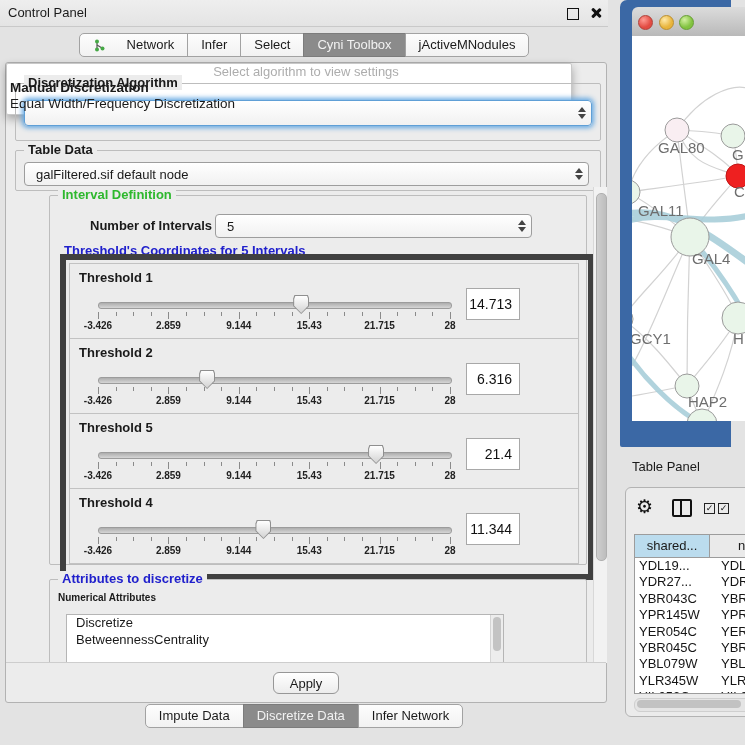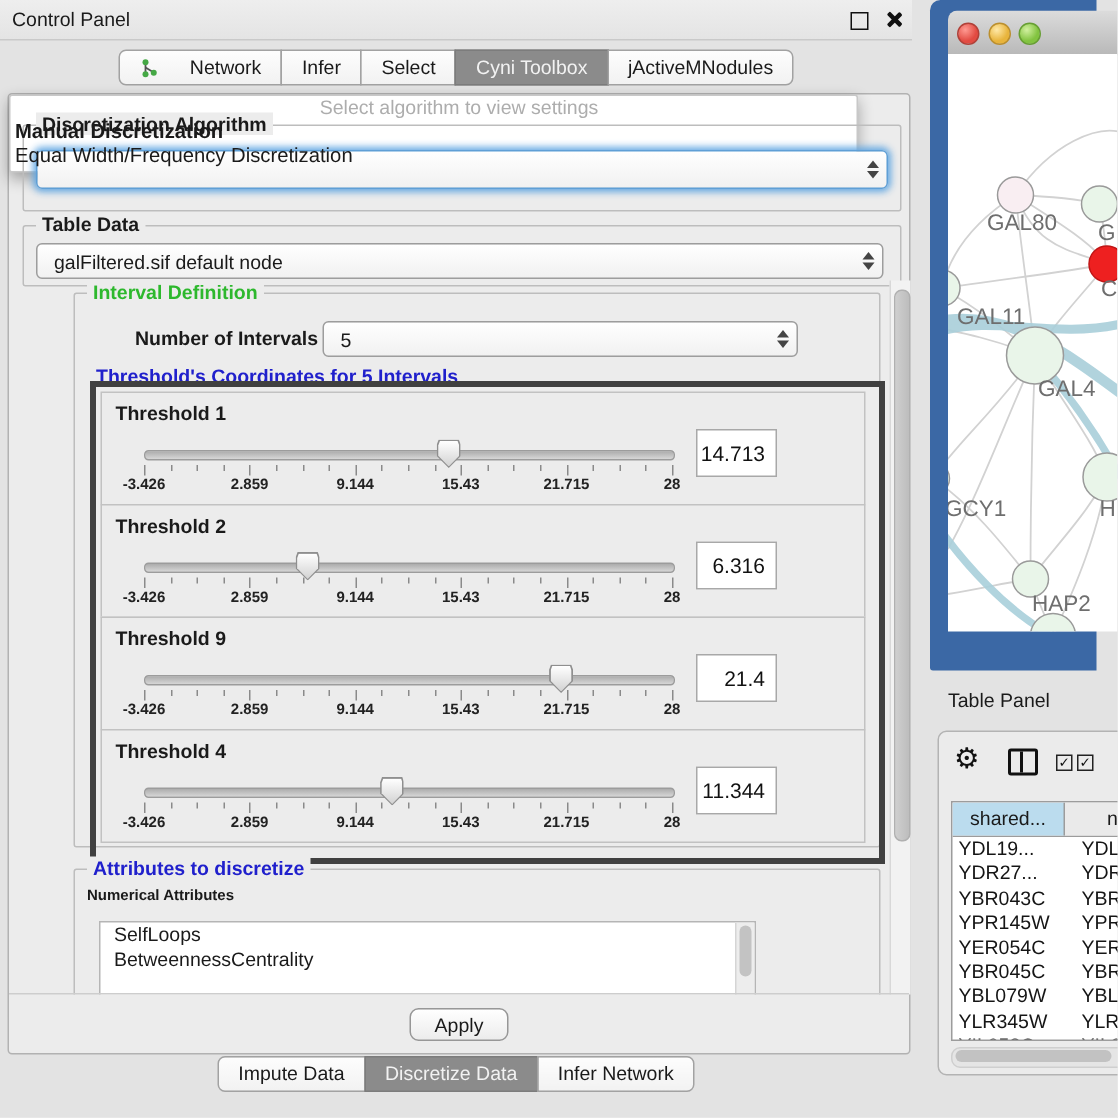--- a/index.html
+++ b/index.html
@@ -54,21 +54,21 @@
   
   .scrollpane{left:9px;top:124px;width:587px;height:476px;overflow:hidden;}
   .vscroll{position:absolute;right:-13px;top:0;width:13px;height:476px;background:#f2f2f2;border-left:1px solid #d8d8d8;}
   .vscroll .thumb{position:absolute;left:2px;top:6px;width:9px;height:366px;border-radius:5px;
                   background:linear-gradient(90deg,#cfcfcf,#bdbdbd);border:1px solid #b0b0b0;}
 
   .grp-interval{left:34px;top:8px;width:536px;height:368px;}
   .noi-label{position:absolute;left:40px;top:18px;font-size:13px;font-weight:bold;line-height:23px;}
   .combo.noi{left:165px;top:18px;width:315px;height:22px;}
   .thr-title{position:absolute;left:14px;top:47px;font-size:13px;font-weight:bold;color:#2020cc;}
-  .thr-group{position:absolute;left:10px;top:58px;width:516px;height:308px;border:4px solid #404040;padding:3px;}
+  .thr-group{position:absolute;left:10px;top:58px;width:516px;height:308px;border:6px solid #404040;padding:3px;}
 
   .thr-panel{position:relative;width:508px;height:74px;border:1px solid #c2c2c2;margin-top:-1px;background:#ececec;}
   .thr-panel:first-child{margin-top:0;}
   .t-label{position:absolute;left:9px;top:6px;font-size:13px;font-weight:bold;}
   .track{position:absolute;left:28px;top:38px;width:352px;height:5px;border-radius:3px;
          background:linear-gradient(#adadad,#d6d6d6);border:1px solid #9c9c9c;}
   .handle{position:absolute;top:31px;width:16px;height:19px;
           clip-path:polygon(8% 0,92% 0,100% 18%,100% 58%,50% 100%,0 58%,0 18%);background:#8f8f8f;}
   .handle::after{content:"";position:absolute;inset:1px;
           clip-path:polygon(8% 0,92% 0,100% 18%,100% 58%,50% 100%,0 58%,0 18%);
@@ -273,21 +273,21 @@
               <span class="tlabel" style="left: 0%;">-3.426</span>
               <span class="tlabel" style="left: 20%;">2.859</span>
               <span class="tlabel" style="left: 40%;">9.144</span>
               <span class="tlabel" style="left: 60%;">15.43</span>
               <span class="tlabel" style="left: 80%;">21.715</span>
               <span class="tlabel" style="left: 100%;">28</span>
             </div>
             <input class="value-box" value="6.316" style="">
           </div>
           <div class="thr-panel">
-            <div class="t-label">Threshold 9</div>
+            <div class="t-label">Threshold 5</div>
             <div class="track"></div>
             <div class="handle" style="left: 298.074px;"></div>
             <div class="ticks">
               <span class="tick major" style="left: 0%;"></span>
               <span class="tick" style="left: 5%;"></span>
               <span class="tick" style="left: 10%;"></span>
               <span class="tick" style="left: 15%;"></span>
               <span class="tick major" style="left: 20%;"></span>
               <span class="tick" style="left: 25%;"></span>
               <span class="tick" style="left: 30%;"></span>
@@ -354,21 +354,21 @@
             <input class="value-box" value="11.344" style="">
           </div>
         </div>
     </div>
 
     <div class="group grp-attrs">
       <div class="glabel blue">Attributes to discretize</div>
       <div class="attr-sub">Numerical Attributes</div>
       <div class="listbox">
         <div id="attr-list">
-            <div class="list-item">SelfLoops</div>
+            <div class="list-item">Discretize</div>
             <div class="list-item">BetweennessCentrality</div>
           </div>
         <div class="list-vscroll">
             <div class="thumb"></div>
           </div>
       </div>
     </div>
 
   </div>
   <div class="vscroll abs" style="left:587px;top:124px;">

